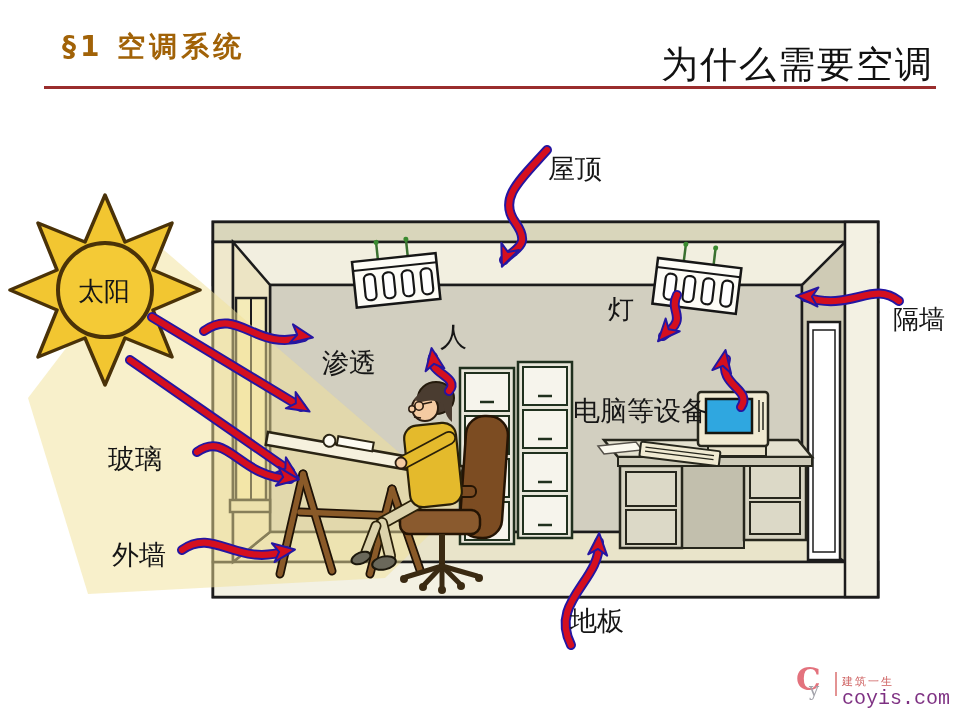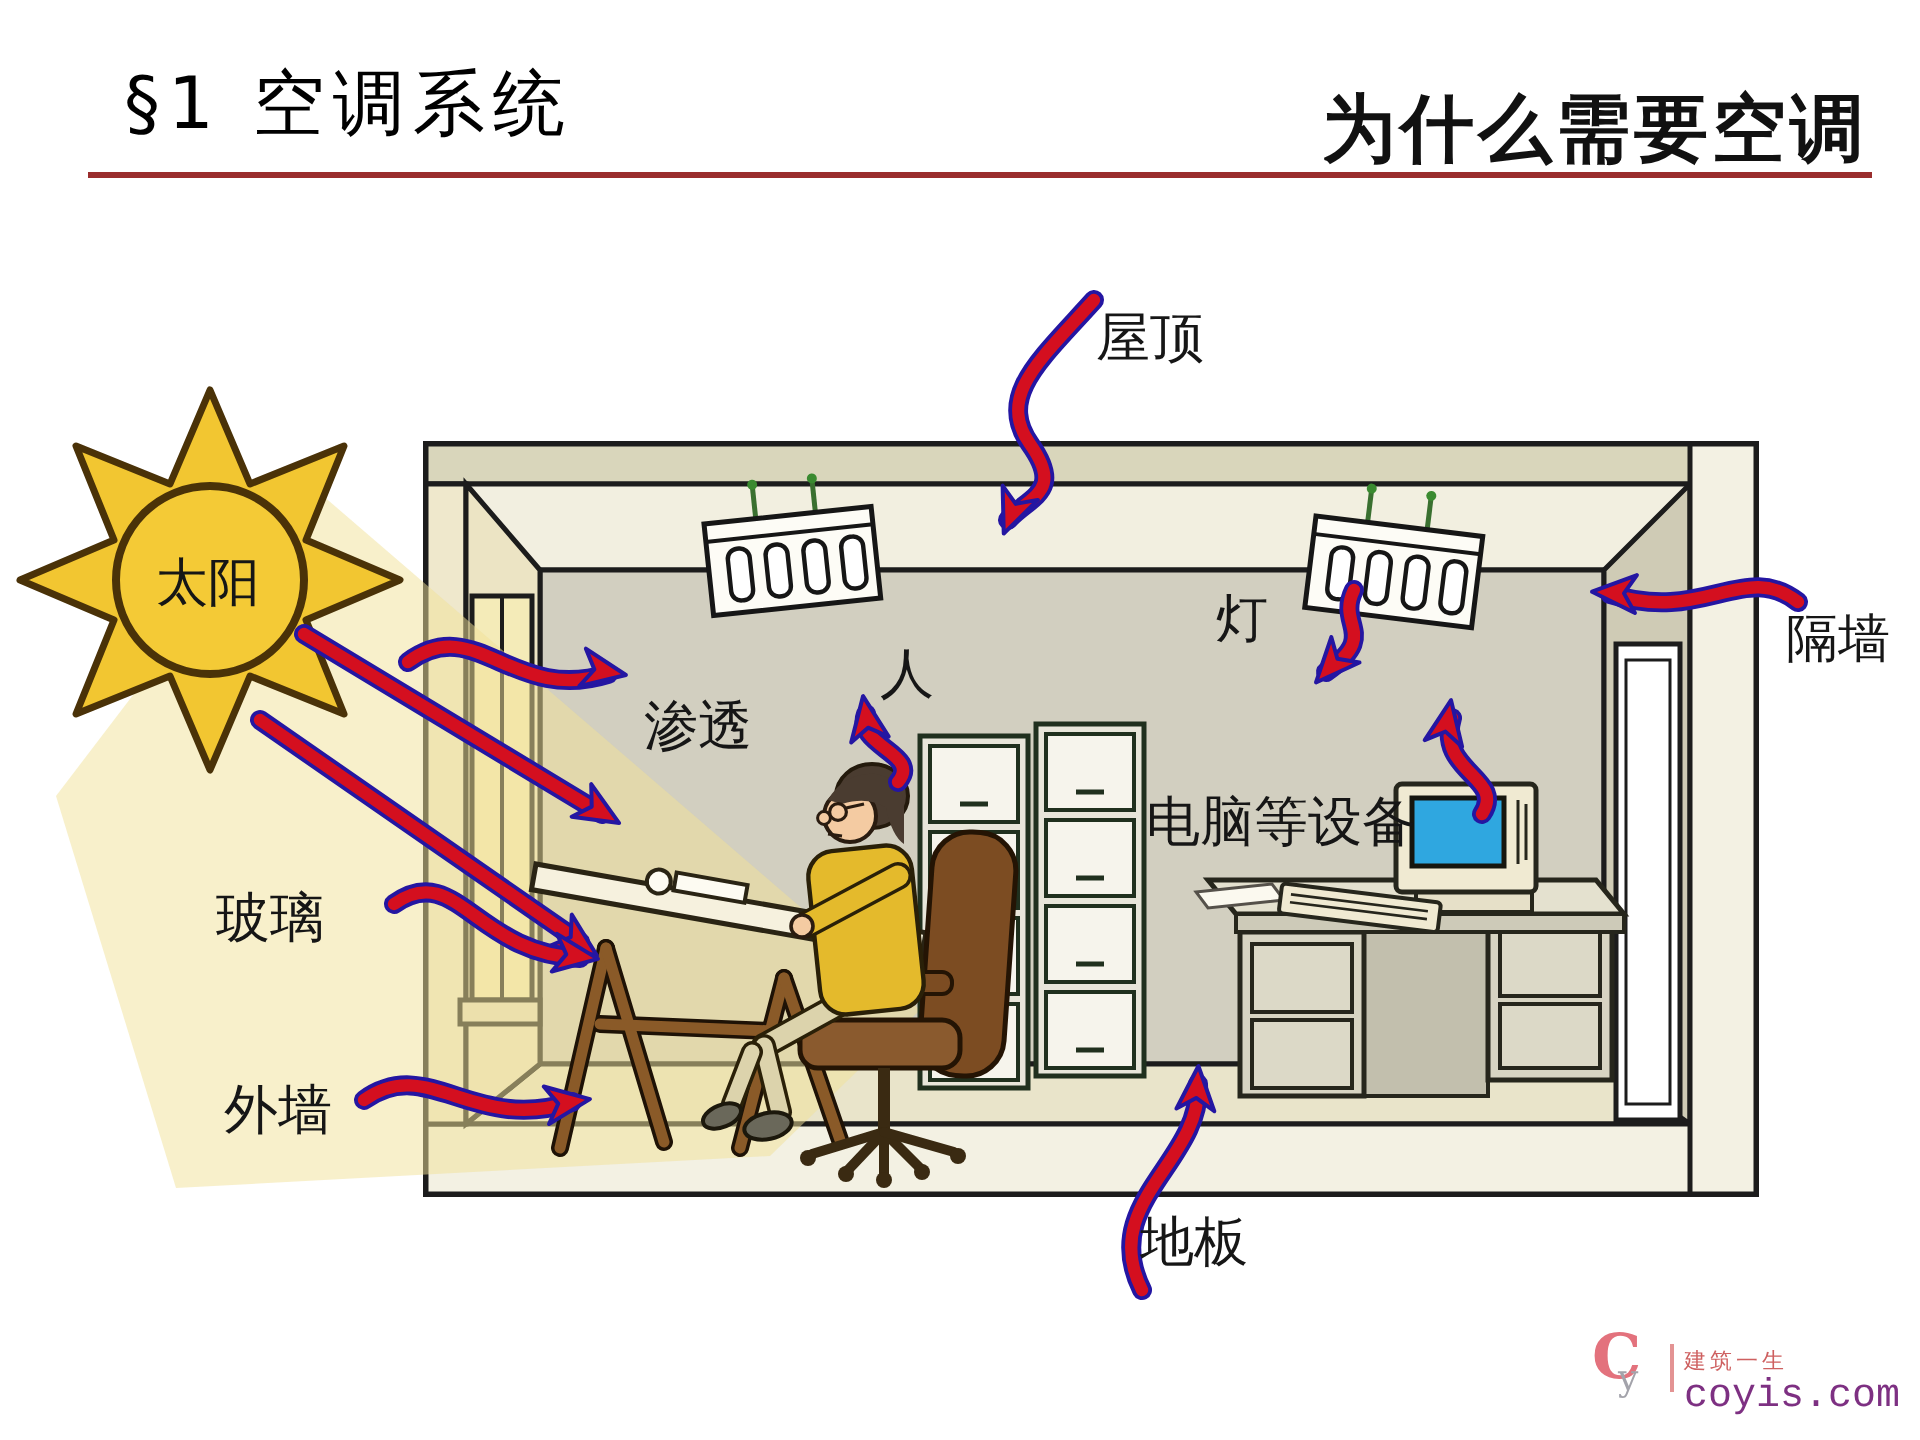--- a/index.html
+++ b/index.html
@@ -2,26 +2,26 @@
 <html><head>
 <meta charset="utf-8">
 <style>
   html,body{margin:0;padding:0;}
   body{
     width:960px;height:720px;position:relative;overflow:hidden;
     background:#ffffff;font-family:"Liberation Sans",sans-serif;
   }
   .slide-title{
     position:absolute;left:62px;top:28px;
-    font-size:36px;font-weight:normal;letter-spacing:4px;
-    color:#000000;font-family:"DejaVu Sans",sans-serif;white-space:nowrap;
+    font-size:28px;font-weight:bold;letter-spacing:4px;
+    color:#a16207;font-family:"DejaVu Sans",sans-serif;white-space:nowrap;
   }
   .slide-subtitle{
     position:absolute;right:26px;top:40px;
-    font-size:37px;font-weight:bold;letter-spacing:2px;
+    font-size:37px;font-weight:normal;letter-spacing:2px;
     color:#111;font-family:"DejaVu Sans",sans-serif;white-space:nowrap;
   }
   .title-rule{
     position:absolute;left:44px;top:86px;width:892px;height:3px;
     background:#9a2d2d;
   }
   svg.scene{position:absolute;left:0;top:0;}
   .lbl{font-family:"DejaVu Serif",serif;font-size:27px;fill:#161616;}
   .lbl-sm{font-family:"DejaVu Serif",serif;font-size:26px;fill:#161616;}
   .a-out{fill:none;stroke:#2416a2;stroke-width:10;stroke-linecap:round;}

